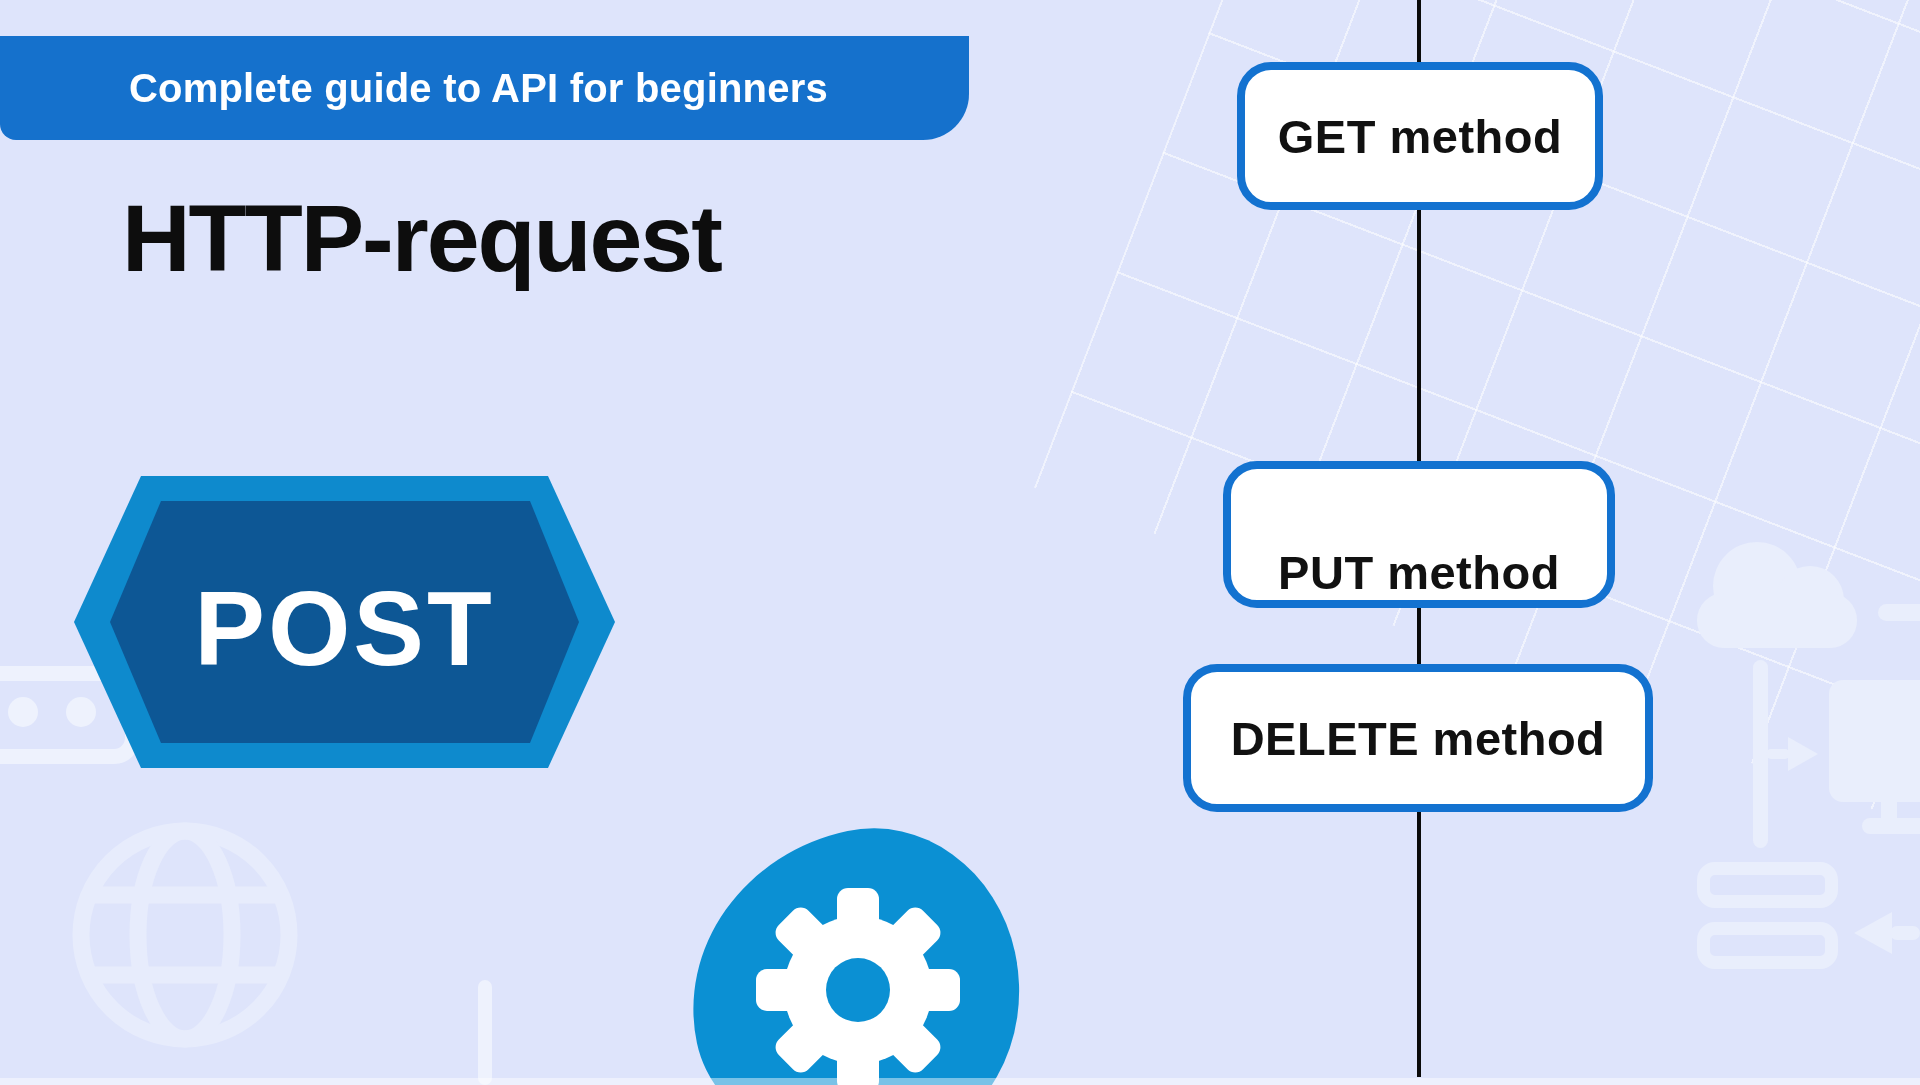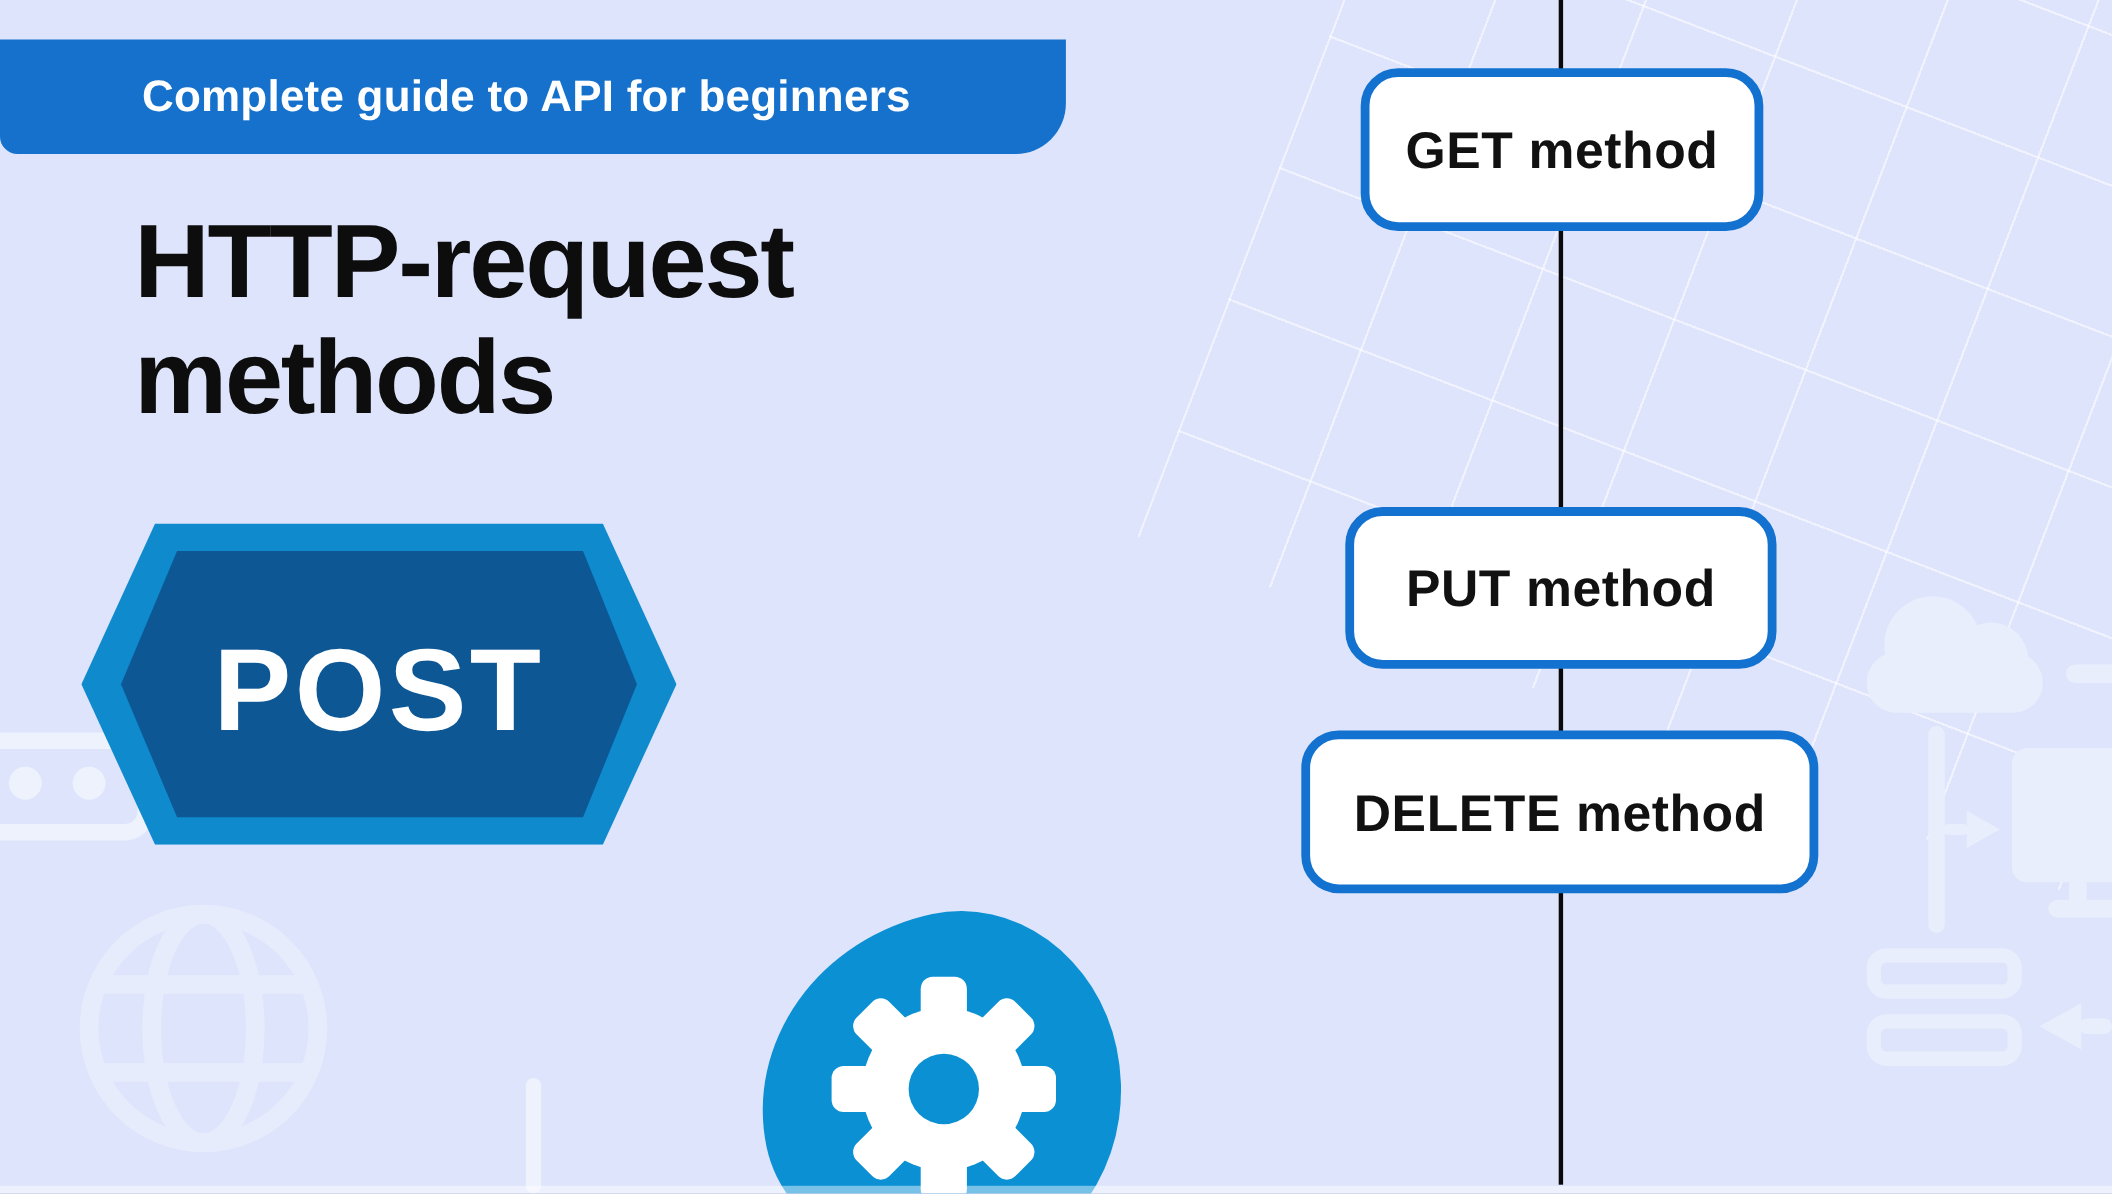--- a/index.html
+++ b/index.html
@@ -55,21 +55,21 @@
   }
   
   .connector{position:absolute;left:1417px;top:0;width:4px;height:1077px;background:#0a0a0a;}
   .method-box{
     position:absolute;background:#ffffff;border:8px solid #1372d0;border-radius:34px;
     box-sizing:border-box;display:flex;align-items:center;justify-content:center;
   }
   .method-box span{color:#111111;font-size:47px;font-weight:bold;letter-spacing:.5px;}
   .box-get   {left:1237px;top:62px; width:366px;height:148px;}
   .box-post  {left:1200px;top:255px;width:436px;height:143px;}
-  .box-put   {left:1223px;top:461px;width:392px;height:147px;}
+  .box-put   {left:1223px;top:461px;width:392px;height:147px;align-items:flex-end;}
   .box-delete{left:1183px;top:664px;width:470px;height:148px;}
   .box-patch {left:1198px;top:867px;width:440px;height:146px;}
 </style>
 </head>
 <body>
 
 <div class="frame">
 
   <div class="grid"></div>
 
@@ -162,16 +162,15 @@
   <div class="method-box box-delete">
     <span>DELETE method</span>
   </div>
 
   <div class="banner">
     <span>Complete guide to API for beginners</span>
   </div>
 
   <div class="title">
     <div>HTTP-request</div>
-    <div>methods</div>
   </div>
 
 </div>
 
 </body></html>

